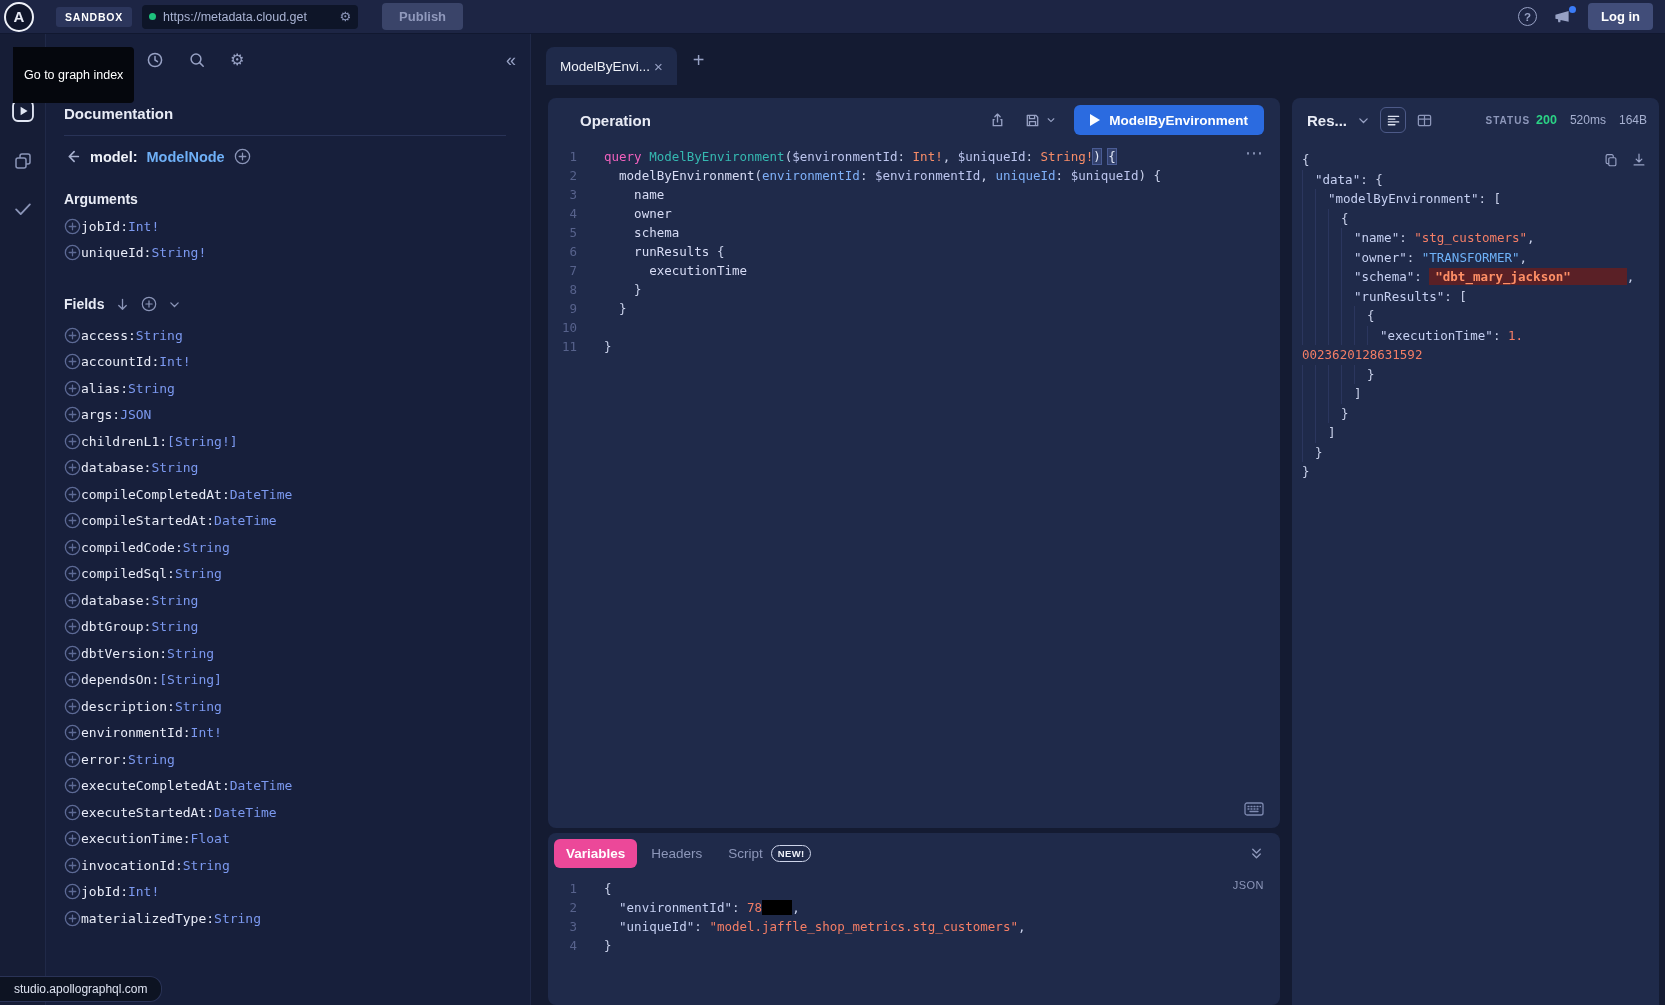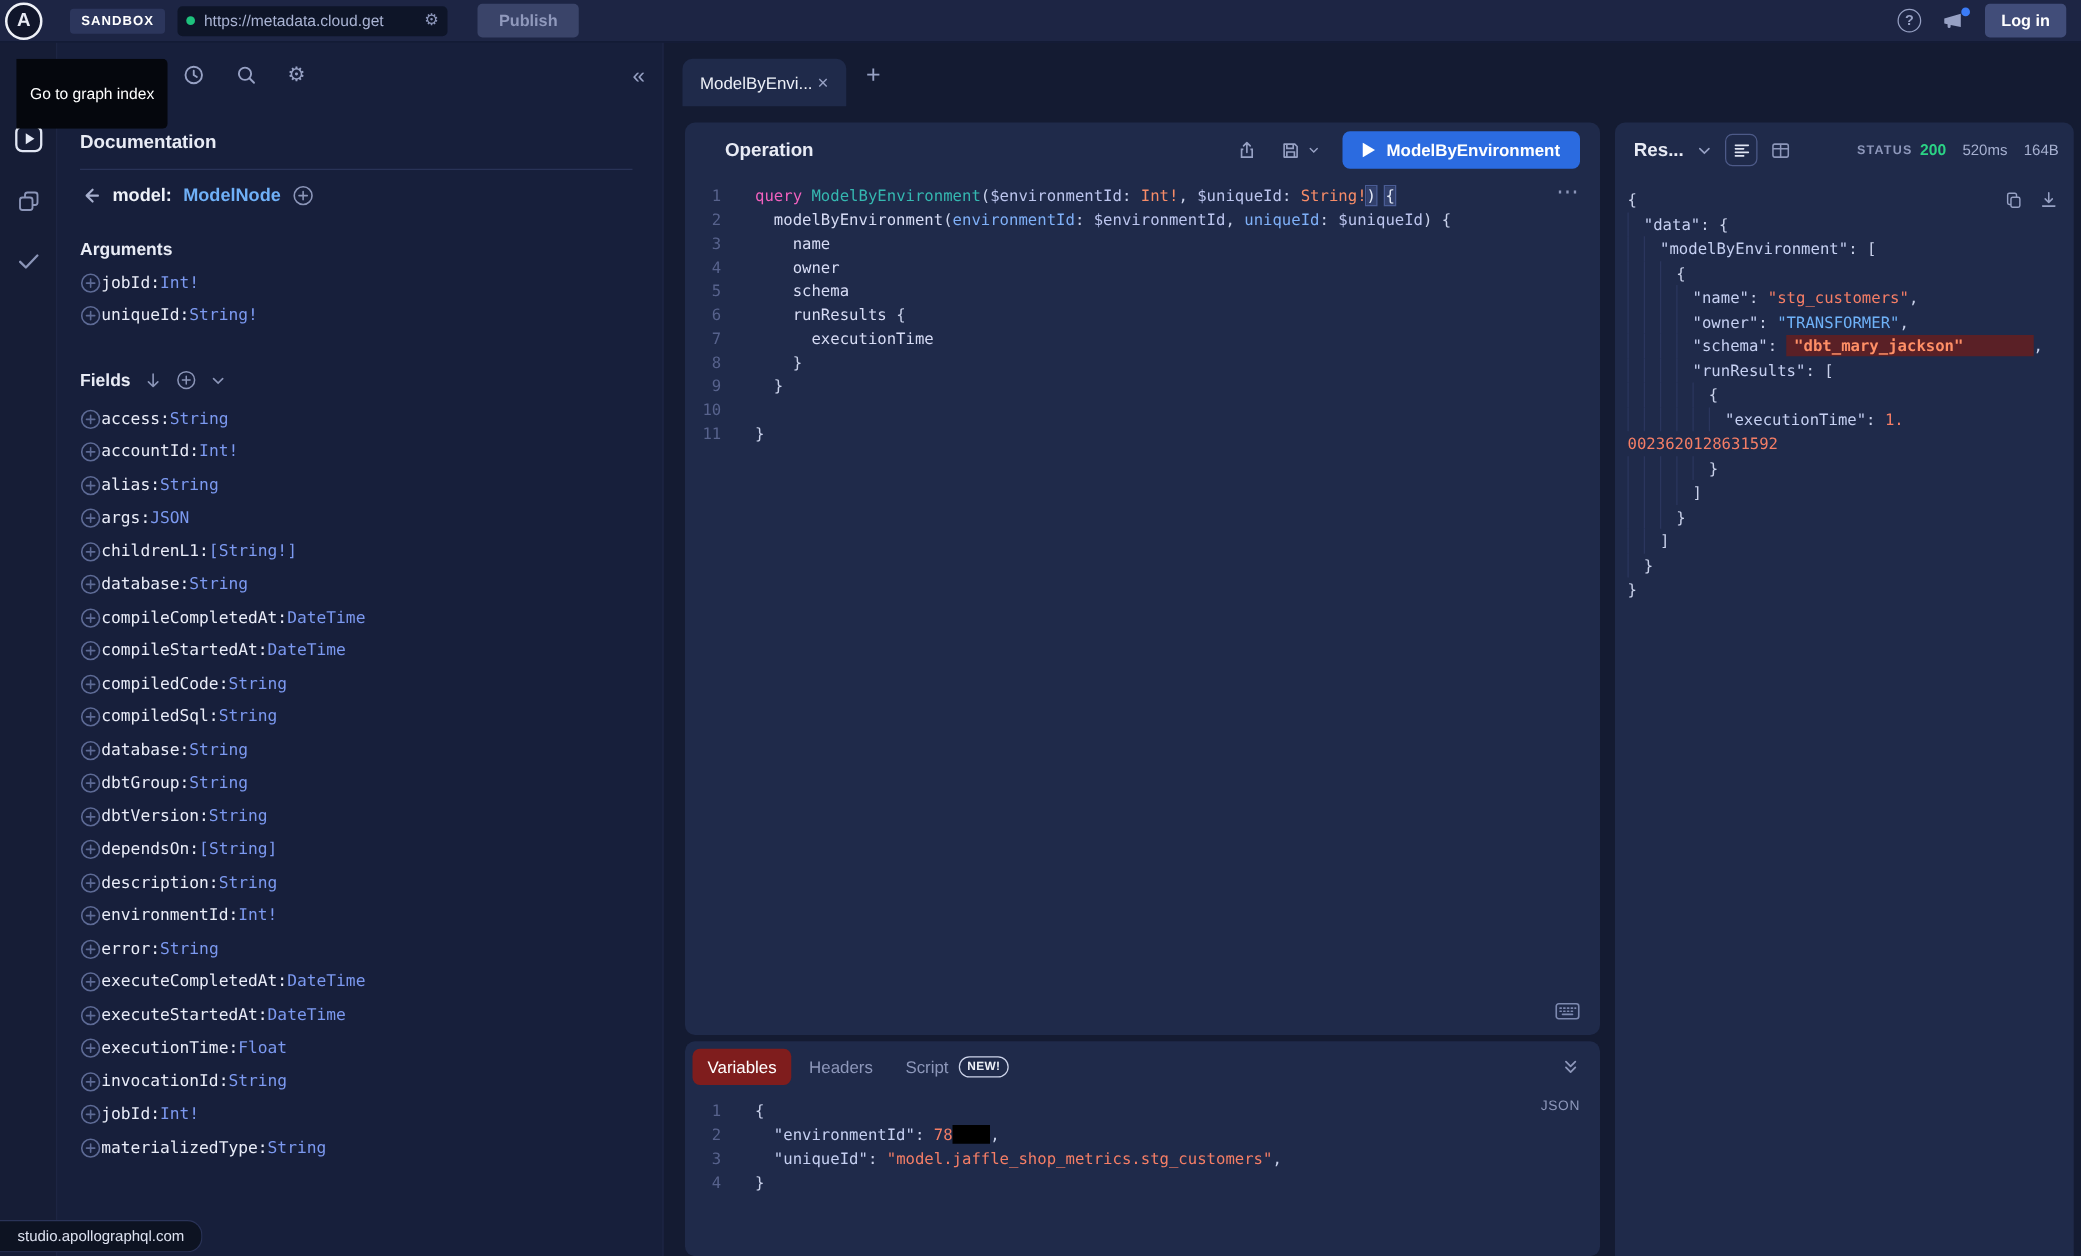--- a/index.html
+++ b/index.html
@@ -70,21 +70,21 @@
 .ln{width:42px;flex:none;text-align:right;padding-right:13px;color:#57628c;user-select:none}
 .with-ln .code-content{padding-left:14px}
 .code-content{white-space:pre}
 .ellipsis-btn{position:absolute;top:46px;right:16px;color:#8b95b8;font-size:18px;letter-spacing:1px;line-height:1;cursor:pointer}
 .kbd-btn{position:absolute;bottom:12px;right:16px;color:#7d89b0;cursor:pointer}
 
 
 .vars-panel{height:172px;flex:none;position:relative;display:flex;flex-direction:column;overflow:hidden}
 .vars-header{height:40px;flex:none;display:flex;align-items:center;padding:0 16px 0 6px;gap:2px}
 .vtab{font-size:13.5px;color:#8d97ba;padding:7px 12px;border-radius:6px;display:flex;align-items:center;gap:8px;cursor:pointer}
-.vtab.active{background:#7f1d1d;color:#fff;font-weight:400}
+.vtab.active{background:#ec4899;color:#fff;font-weight:700}
 .new-badge{border:1px solid #cdd4ea;color:#eef1f8;font-size:9.5px;font-weight:bold;border-radius:9px;padding:2px 6px;letter-spacing:.3px}
 .vars-collapse{margin-left:auto;color:#8d97ba;cursor:pointer}
 .json-label{position:absolute;top:46px;right:16px;font-size:11px;color:#8d97ba;letter-spacing:.5px}
 .vars-editor{flex:1;padding-top:6px;font-family:"DejaVu Sans Mono",monospace;font-size:12.5px;line-height:19px}
 
 
 .res-panel{width:367px;flex:none;display:flex;flex-direction:column;position:relative;border-radius:8px 8px 0 0;overflow:hidden}
 .res-header{height:44px;flex:none;display:flex;align-items:center;gap:10px;padding:0 12px 0 15px}
 .res-title{font-size:15px;font-weight:600}
 .res-chevron{color:#97a1c4;cursor:pointer}

